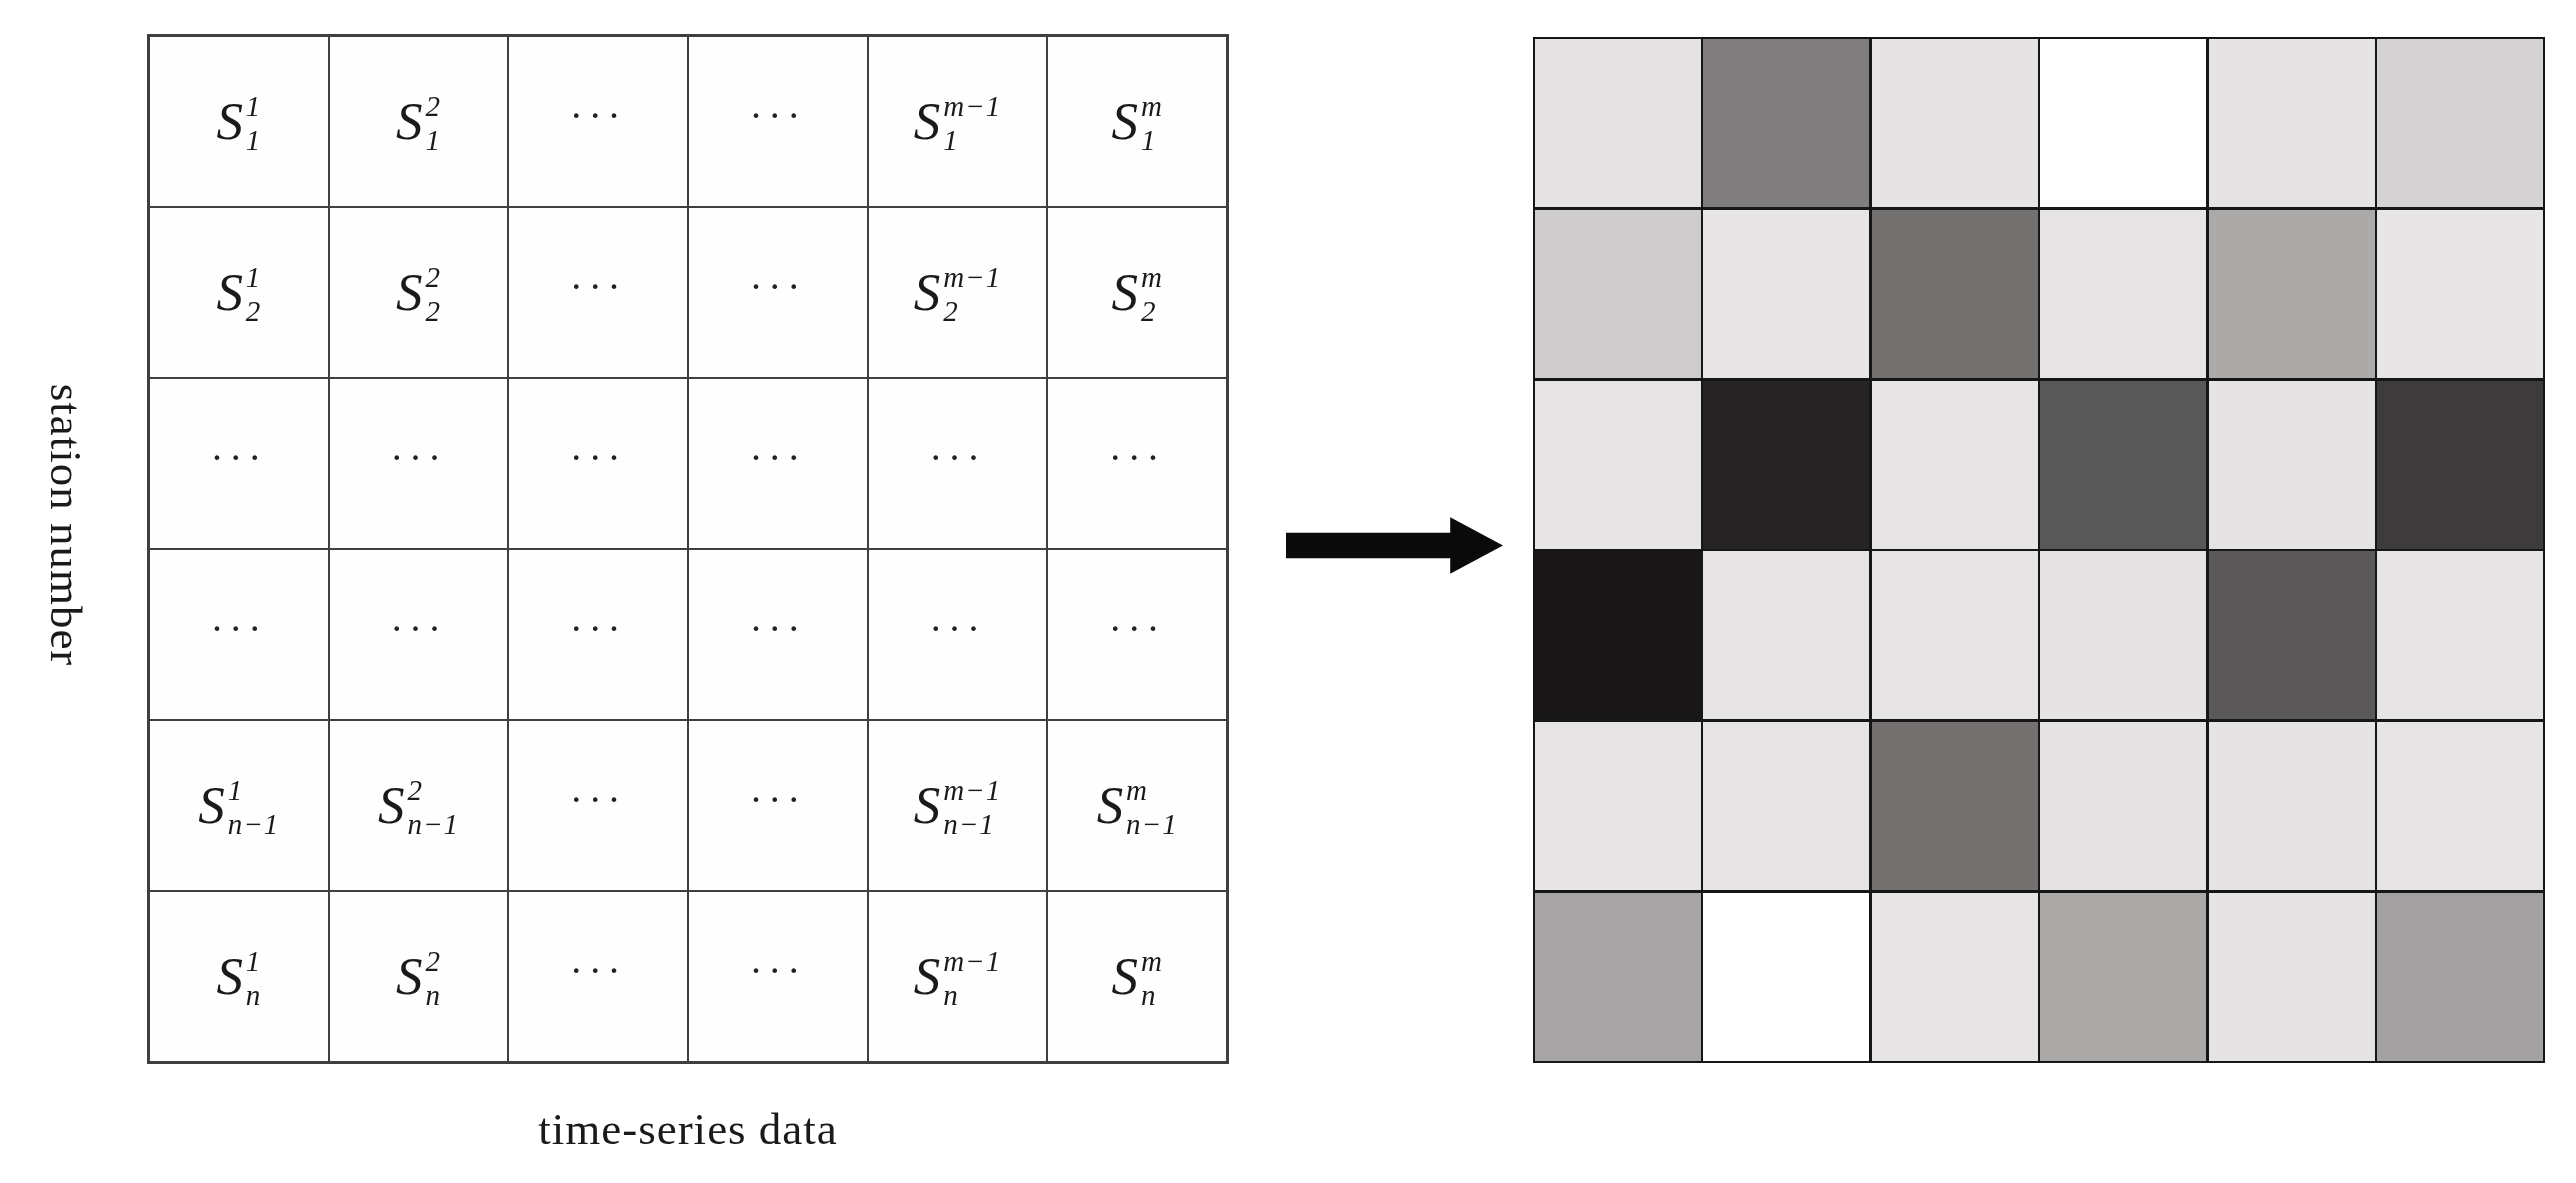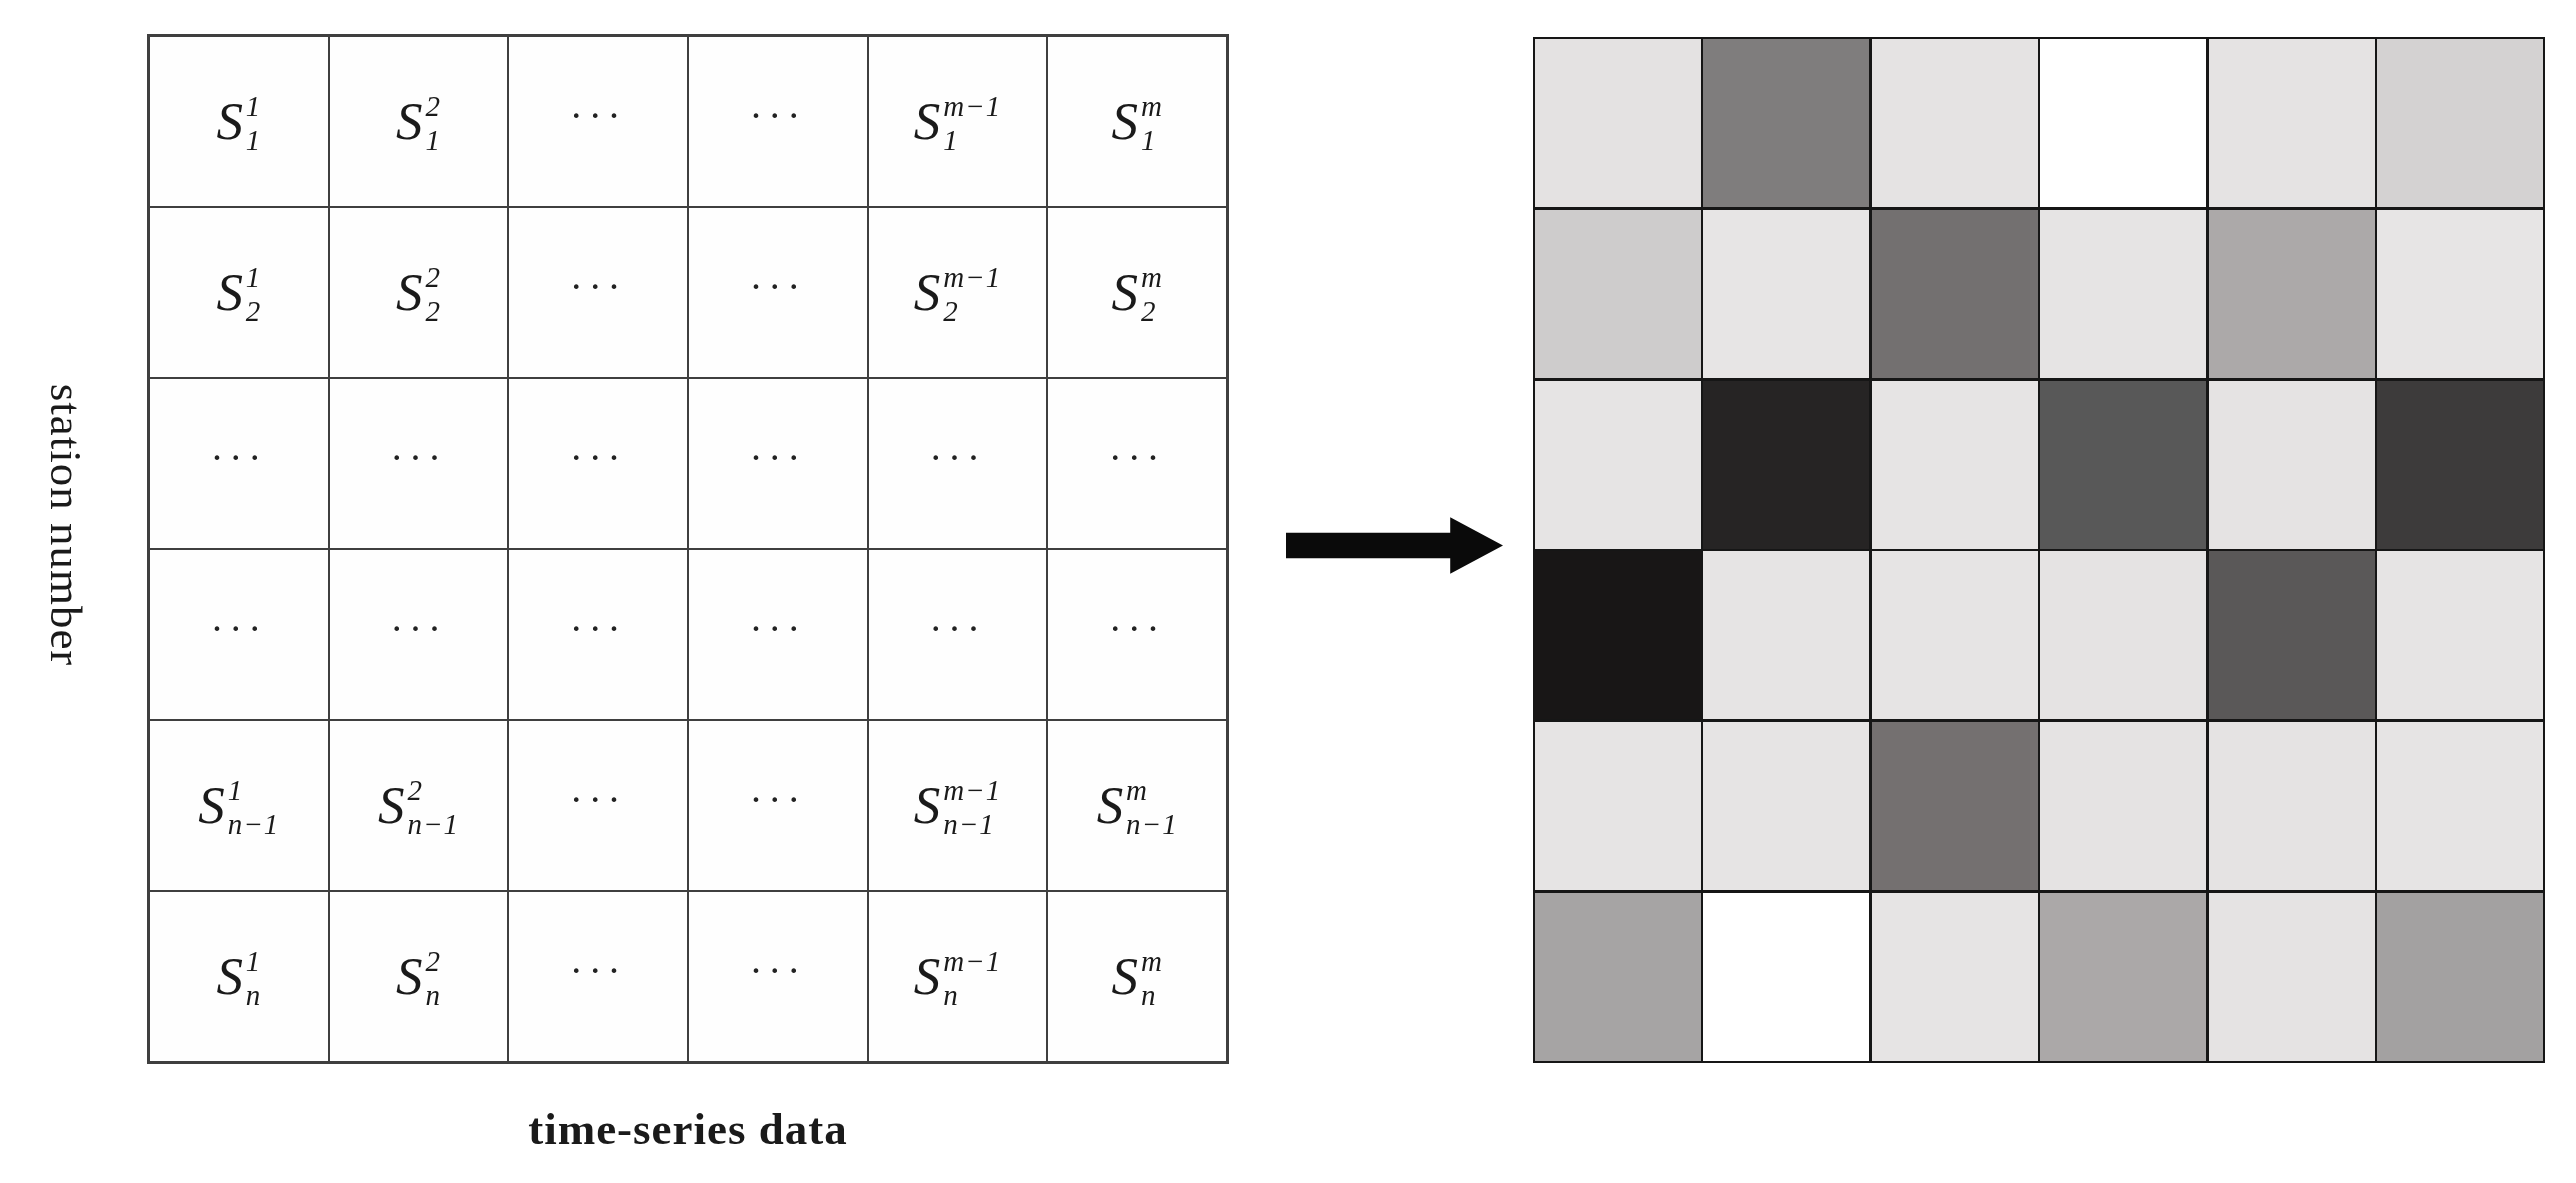--- a/index.html
+++ b/index.html
@@ -24,21 +24,21 @@
   .dots{font-size:39px;letter-spacing:5.9px;color:#222;line-height:1;transform:translateY(-5.9px);}
 
   
   .ylabel{
     position:absolute;left:66px;top:525px;
     transform:translate(-50%,-50%) rotate(90deg);
     font-size:45px;white-space:nowrap;letter-spacing:1px;
   }
   .xlabel{
     position:absolute;left:147px;top:1103px;width:1082px;text-align:center;
-    font-size:45px;letter-spacing:1px;font-weight:bold;
+    font-size:45px;letter-spacing:1px;
   }
 
   
   .arrow-svg{position:absolute;left:1286px;top:517px;}
 
   
   .heatmap{
     position:absolute;left:1533px;top:37px;width:1012px;height:1026px;
     display:grid;grid-template-columns:repeat(6,1fr);grid-template-rows:repeat(6,1fr);
     background:#161616;border:2.9px solid #161616;gap:2.9px;box-sizing:border-box;

